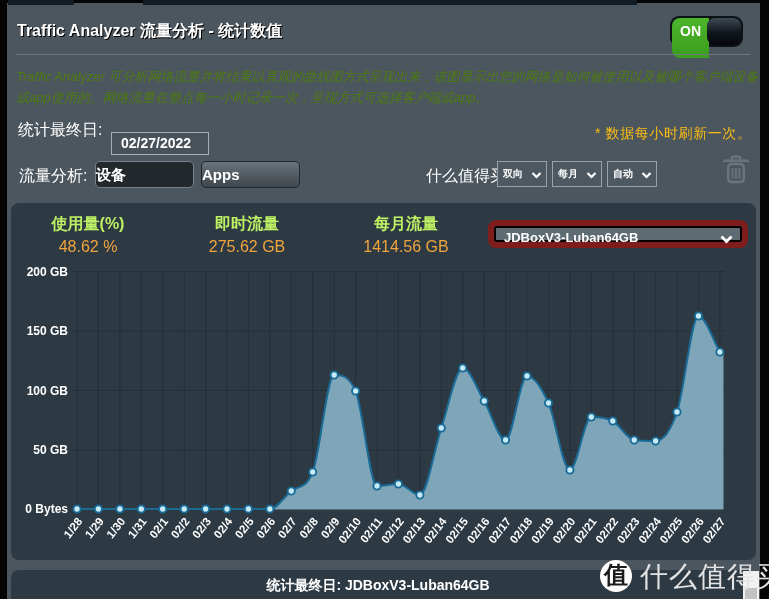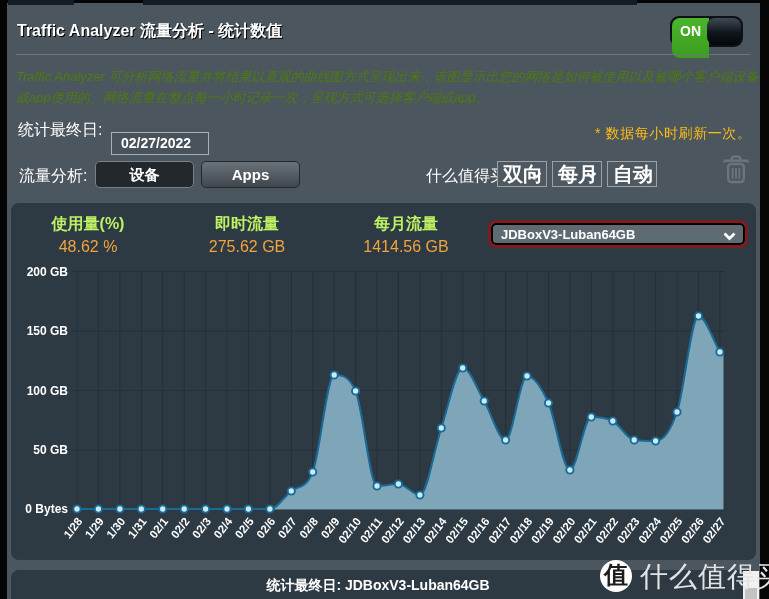--- a/index.html
+++ b/index.html
@@ -16,35 +16,35 @@
   background:linear-gradient(#3e4953,#10161b 55%,#04070a);}
 #hr1{left:16px;top:54px;width:734px;height:1px;background:#6e777e;}
 #desc{left:16px;top:66px;width:745px;font-size:13px;line-height:21px;color:#4d7c0f;font-style:italic;}
 .lbl{font-size:16px;color:#fff;}
 #lbl-date{left:18px;top:120px;}
 #inp-date{left:111px;top:120px;width:98px;height:23px;box-sizing:border-box;border:1px solid #a8aeb3;
   background:#48525a;color:#fff;font-weight:bold;font-size:14px;line-height:21px;padding-left:9px;margin-top:12px;}
 #note{left:595px;top:125px;color:#fcbd13;font-size:14px;letter-spacing:0.6px;}
 #lbl-cat{left:19px;top:166px;}
 .btn{width:99px;height:27px;box-sizing:border-box;border-radius:5px;color:#fff;font-weight:bold;
-  font-size:15px;text-align:center;line-height:25px;}
+  font-size:15px;line-height:25px;}
 #btn-dev{left:95px;top:161px;background:#23282d;border:1px solid #788089;}
 #btn-apps{left:201px;top:161px;background:linear-gradient(#6a737a,#3f474d);border:1px solid #23282d;line-height:26px;}
 #lbl-show{left:426px;top:166px;}
 .sel{width:50px;height:26px;box-sizing:border-box;border:1px solid #9aa1a7;background:#4d5860;
-  color:#fff;font-weight:bold;font-size:20px;line-height:24px;padding-left:5px;}
+  color:#fff;font-weight:bold;font-size:10px;line-height:24px;padding-left:5px;}
 .sel svg{position:absolute;right:4px;top:9px;}
 #sel1{left:497px;top:161px;}
 #sel2{left:552px;top:161px;}
 #sel3{left:607px;top:161px;}
 #trash{left:722px;top:152px;}
 #panel{left:11px;top:203px;width:745px;height:357px;background:#2d3a44;border-radius:8px;}
 .sh{width:120px;text-align:center;color:#bef264;font-weight:bold;font-size:16px;top:214px;}
 .sv{width:140px;text-align:center;color:#f1a43c;font-size:16px;top:238px;}
-#dd{left:488px;top:220px;width:260px;height:28px;box-sizing:border-box;border:3px solid #7f1d1d;border-radius:8px;
+#dd{left:488px;top:220px;width:260px;height:28px;box-sizing:border-box;border:6px solid #7f1d1d;border-radius:8px;
   box-shadow:inset 0 0 0 2px #000;background:#5e6b72;color:#fff;font-weight:bold;font-size:13px;
   line-height:24px;padding-left:10px;}
 #footer{left:11px;top:570px;width:745px;height:29px;background:#2d3a44;border-radius:8px 8px 0 0;
   color:#fff;font-weight:bold;font-size:14px;text-align:center;line-height:31px;padding-right:11px;box-sizing:border-box;}
 #sbtrack{left:743px;top:571px;width:16px;height:28px;background:#f1f1f1;}
 #sbthumb{left:745px;top:588px;width:12px;height:11px;background:#c2c2c2;}
 #wm-circle{left:600px;top:560px;width:32px;height:32px;border-radius:50%;background:#fff;
   color:#1c1c1c;font-weight:bold;font-size:24px;text-align:center;line-height:31px;font-family:"Liberation Serif",serif;}
 #wm-text{left:640px;top:558px;font-size:28px;color:#e3e3e3;letter-spacing:1px;white-space:nowrap;}
 </style>

